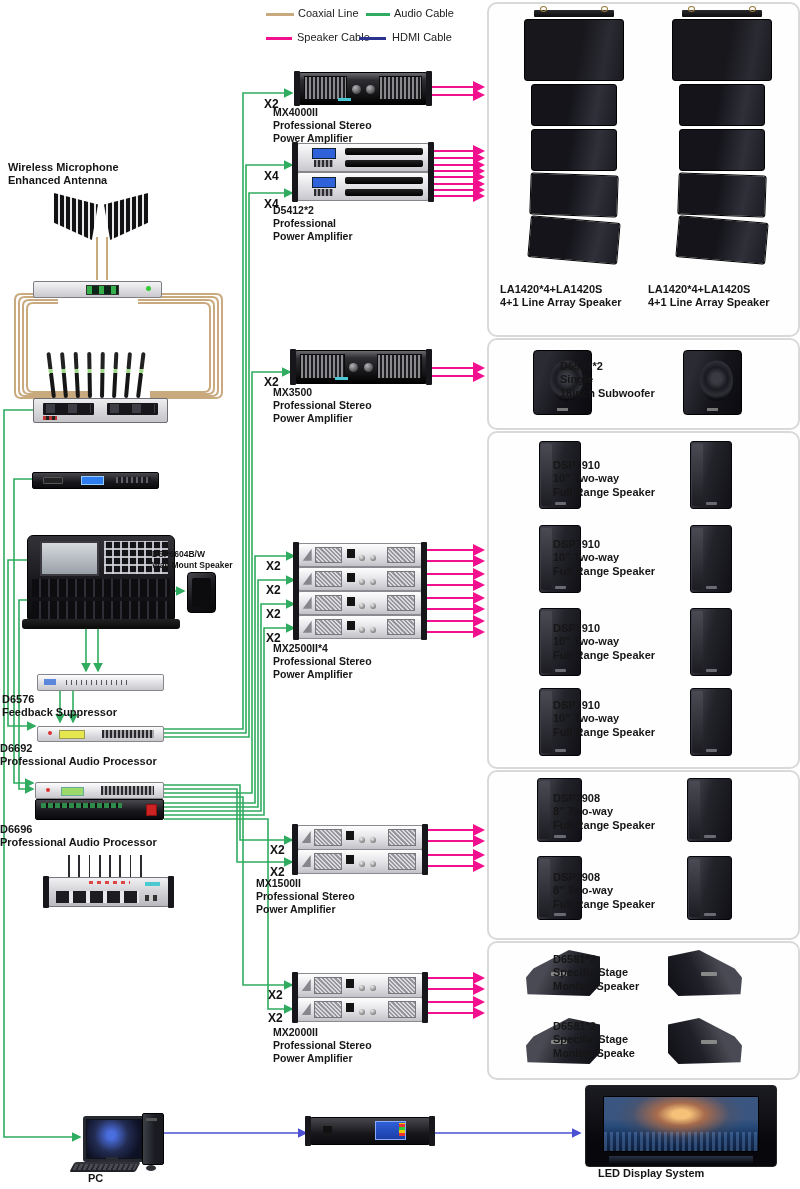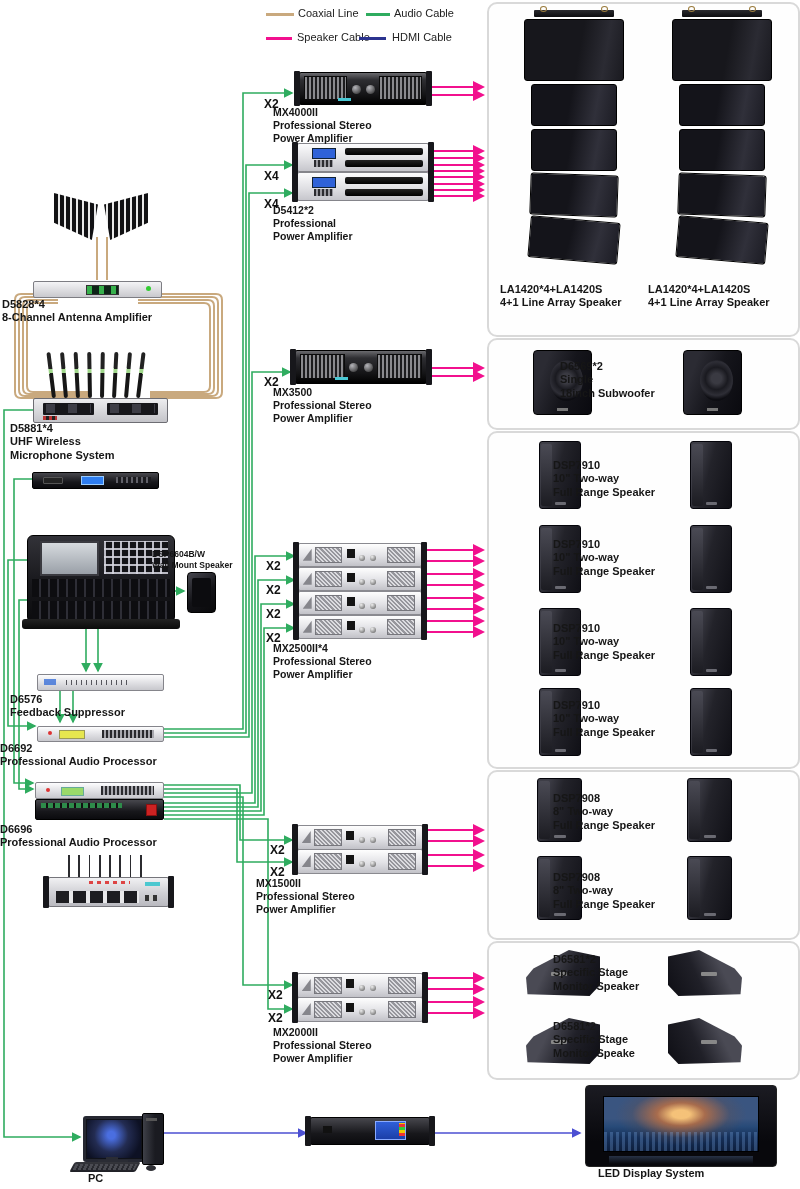--- a/index.html
+++ b/index.html
@@ -278,48 +278,45 @@
 
   <div class="legend-line" style="left: 266px; top: 13px; width: 28px; background: rgb(201, 169, 126);"></div>
   <span class="legend-text" style="left:298px;top:7px">Coaxial Line</span>
   <div class="legend-line" style="left: 366px; top: 13px; width: 24px; background: rgb(47, 172, 95);"></div>
   <span class="legend-text" style="left:394px;top:7px">Audio Cable</span>
   <div class="legend-line" style="left: 266px; top: 37px; width: 26px; background: rgb(242, 16, 142);"></div>
   <span class="legend-text" style="left:297px;top:31px">Speaker Cable</span>
   <div class="legend-line" style="left: 359px; top: 37px; width: 27px; background: rgb(43, 51, 143);"></div>
   <span class="legend-text" style="left:392px;top:31px">HDMI Cable</span>
 
+  <div class="lbl" style="left:8px;top:161px;width:178px">Wireless Microphone
+Enhanced Antenna</div>
   <div class="fan" style="left:54px;top:192px"></div>
   <div class="fan flip" style="left:104px;top:192px"></div>
 
   <div class="dev rack-silver" style="left:33px;top:281px;width:127px;height:15px">
     <i class="scr"></i>
       <i class="pw"></i>
   </div>
-  <div class="lbl" style="left:2px;top:298px;width:190px">D5828*4
-8-Channel Antenna Amplifier</div>
 
   <div class="dev" style="left:52px;top:350px;width:94px;height:48px">
     <i class="mic" style="left:0;transform:rotate(-7deg)"></i>
     <i class="mic" style="left:12px;transform:rotate(-5deg)"></i>
     <i class="mic" style="left:24px;transform:rotate(-3deg)"></i>
     <i class="mic" style="left:36px;transform:rotate(-1deg)"></i>
     <i class="mic" style="left:48px;transform:rotate(1deg)"></i>
     <i class="mic" style="left:60px;transform:rotate(3deg)"></i>
     <i class="mic" style="left:72px;transform:rotate(5deg)"></i>
     <i class="mic" style="left:84px;transform:rotate(7deg)"></i>
   </div>
   <div class="dev rack-mic" style="left:33px;top:398px;width:133px;height:23px">
     <i class="win w-l"></i>
       <i class="win w-r"></i>
       <i class="btm"></i>
   </div>
-  <div class="lbl" style="left:10px;top:422px;width:178px">D5881*4
-UHF Wireless
-Microphone System</div>
 
   <div class="dev rack-dark" style="left:32px;top:472px;width:125px;height:15px">
     <i class="cd"></i>
       <i class="bd"></i>
       <i class="dots"></i>
   </div>
 
   <div class="dev mixer" style="left:27px;top:535px;width:146px;height:86px">
     <i class="mscr"></i>
       <i class="mbt"></i>
@@ -328,21 +325,21 @@
   </div>
 
   <div class="lbl sm" style="left:152px;top:549px;width:112px">DSP6604B/W
 Wall Mount Speaker</div>
   <div class="dev wallspk" style="left:187px;top:572px;width:27px;height:39px"></div>
 
   <div class="dev rack-white" style="left:37px;top:674px;width:125px;height:15px">
     <i class="blu"></i>
       <i class="ds"></i>
   </div>
-  <div class="lbl" style="left:10px;top:693px;width:178px">D6576
+  <div class="lbl" style="left:2px;top:693px;width:178px">D6576
 Feedback Suppressor</div>
 
   <div class="dev rack-white" style="left:37px;top:726px;width:125px;height:14px">
     <i class="rd"></i>
       <i class="yd"></i>
       <i class="vt"></i>
   </div>
   <div class="lbl" style="left:0;top:742px;width:198px">D6692
 Professional Audio Processor</div>
 

